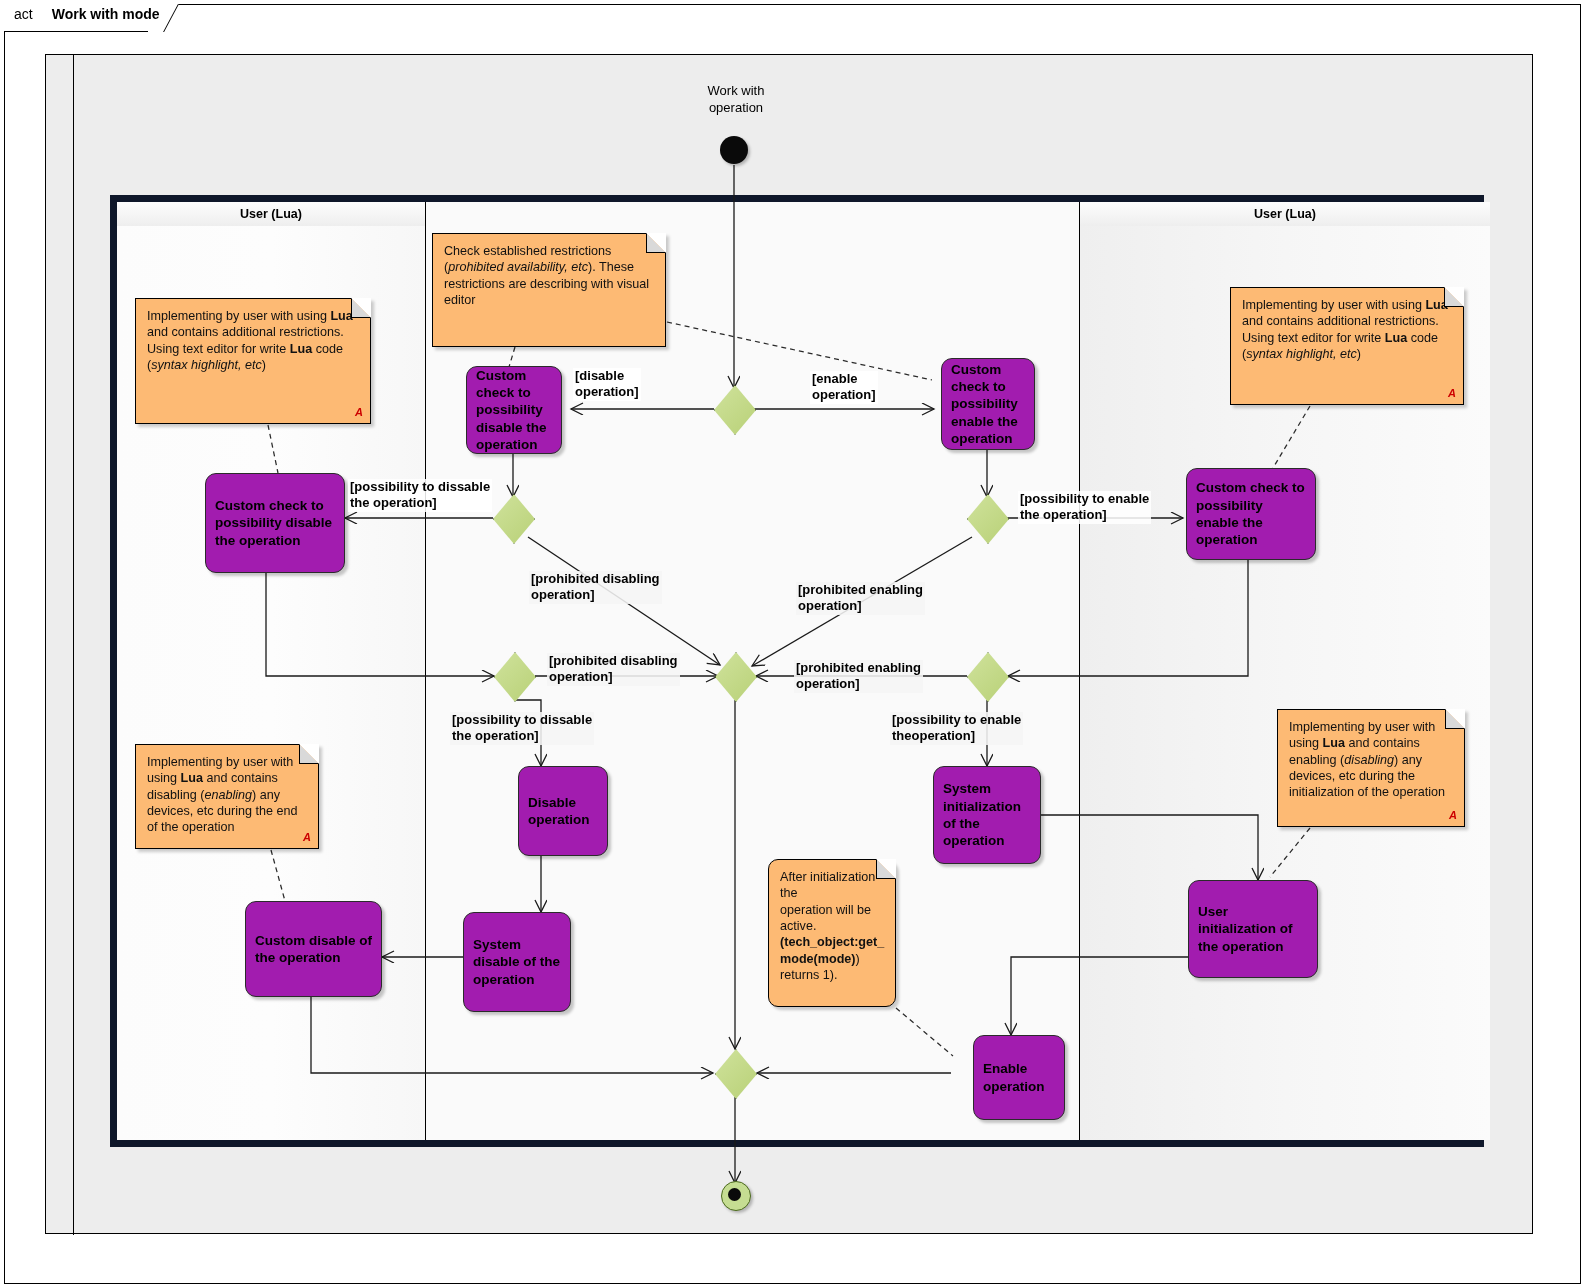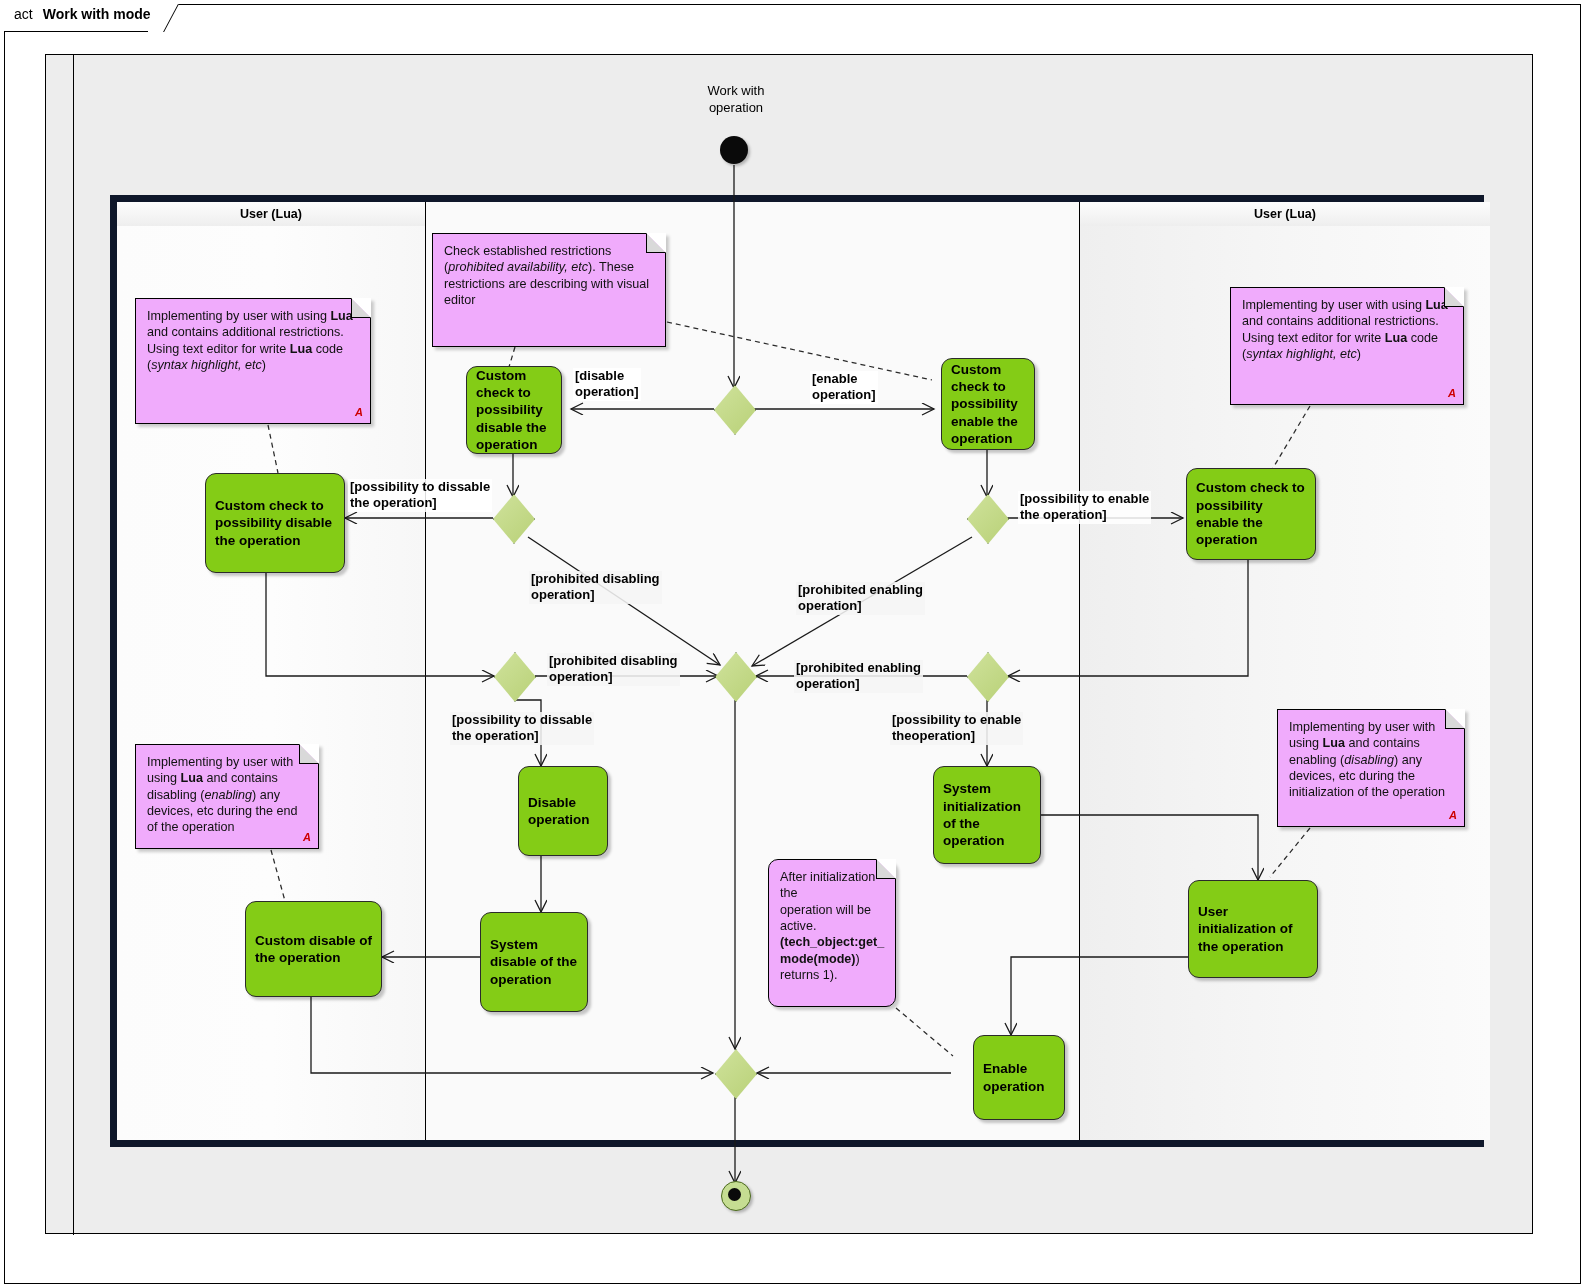--- a/index.html
+++ b/index.html
@@ -3,21 +3,21 @@
 <meta charset="utf-8">
 <style>
   html,body{margin:0;padding:0;background:#ffffff;}
   body{font-family:"Liberation Sans", sans-serif;}
   #canvas{position:relative;width:1585px;height:1288px;background:#ffffff;overflow:hidden;}
 
   
   .frame-outer{position:absolute;left:4px;top:4px;width:1577px;height:1280px;border:1px solid #000;background:#fff;box-sizing:border-box;}
   .frame-tab{position:absolute;left:4px;top:4px;height:28px;background:#fff;border:1px solid #000;border-left:none;border-top:none;box-sizing:border-box;}
   .frame-tab-inner{position:absolute;left:0;top:0;height:28px;padding:0 10px 0 14px;display:flex;align-items:center;font-size:14px;color:#000;white-space:nowrap;}
-  .tab-kw{font-weight:normal;margin-right:10px;}
+  .tab-kw{font-weight:normal;margin-right:19px;}
   .tab-name{font-weight:bold;}
   .tab-slant{position:absolute;top:4px;left:148px;width:32px;height:28px;overflow:hidden;}
   .tab-slant:before{content:"";position:absolute;left:-20px;top:-6px;width:42px;height:42px;background:#fff;border-right:1px solid #000;transform:skewX(-28deg);}
 
   .frame-inner{position:absolute;left:45px;top:54px;width:1488px;height:1180px;border:1px solid #000;background:#ededed;box-sizing:border-box;}
   .frame-gutter{position:absolute;left:73px;top:54px;width:1px;height:1181px;background:#000;}
 
   
   .lanes{position:absolute;left:110px;top:195px;width:1374px;height:952px;border:7px solid #0f172a;box-sizing:border-box;background:#fafafa;}
   .lane{position:absolute;top:0;height:100%;box-sizing:border-box;}
@@ -32,26 +32,26 @@
   .lane-user2{left:963px;width:410px;}
   .lane-user1 .lane-body{background:linear-gradient(to right,#fcfcfc,#fdfdfd,#f7f7f7);}
   .lane-system .lane-hdr{background:linear-gradient(to bottom,#d7d7d7,#cdcdcd);}
   .lane-system .lane-body{background:linear-gradient(to right,#cfcfcf,#d6d6d6,#dddddd,#e0e0e0);}
   .lane-user2 .lane-body{background:linear-gradient(to right,#efefef,#f6f6f6,#fbfbfb);}
 
   
   #edges{position:absolute;left:0;top:0;width:1585px;height:1288px;pointer-events:none;}
 
   
-  .action{position:absolute;box-sizing:border-box;background:#84cc16;border:1px solid #2b2b2b;border-radius:11px;
+  .action{position:absolute;box-sizing:border-box;background:#a21caf;border:1px solid #2b2b2b;border-radius:11px;
           box-shadow:3px 3px 3px rgba(0,0,0,0.22);display:flex;align-items:center;
           font-size:13.5px;font-weight:bold;color:#000;line-height:1.28;padding:4px 9px;}
 
   
-  .note{position:absolute;box-sizing:border-box;background:#f0abfc;border:1px solid #000;
+  .note{position:absolute;box-sizing:border-box;background:#fdba74;border:1px solid #000;
         box-shadow:3px 3px 3px rgba(0,0,0,0.20);font-size:12.6px;color:#111;line-height:1.3;
         padding:9px 10px 4px 11px;}
   .note .fold{position:absolute;right:-1px;top:-1px;width:19px;height:19px;background:#d9d9d9;
         border-left:1px solid #000;border-bottom:1px solid #000;
         clip-path:polygon(0 0,100% 100%,0 100%);}
   .note .fold-edge{position:absolute;right:-1px;top:-1px;width:20px;height:20px;background:#fff;
         clip-path:polygon(0 0,100% 0,100% 100%);}
   .note .anchor{position:absolute;right:7px;bottom:4px;font-size:11px;font-style:italic;font-weight:bold;color:#cc0000;}
   .note b{font-weight:bold;}
   .note i{font-style:italic;}
@@ -202,21 +202,21 @@
   <div class="action" style="left:205px;top:473px;width:140px;height:100px;">Custom check to possibility disable the operation</div>
 
   <div class="action" style="left:466px;top:366px;width:96px;height:88px;">Custom check to possibility disable the operation</div>
 
   <div class="action" style="left:941px;top:358px;width:94px;height:92px;">Custom check to possibility enable the operation</div>
 
   <div class="action" style="left:1186px;top:468px;width:130px;height:92px;">Custom check to possibility enable the operation</div>
 
   <div class="action" style="left:518px;top:766px;width:90px;height:90px;">Disable operation</div>
 
-  <div class="action" style="left:480px;top:912px;width:108px;height:100px;">System disable of the operation</div>
+  <div class="action" style="left:463px;top:912px;width:108px;height:100px;">System disable of the operation</div>
 
   <div class="action" style="left:245px;top:901px;width:137px;height:96px;">Custom disable of the operation</div>
 
   <div class="action" style="left:933px;top:766px;width:108px;height:98px;">System initialization of the operation</div>
 
   <div class="action" style="left:1188px;top:880px;width:130px;height:98px;">User initialization of the operation</div>
 
   <div class="action" style="left:973px;top:1035px;width:92px;height:85px;">Enable operation</div>
 
   <div class="note" style="left:432px;top:233px;width:234px;height:114px;">

